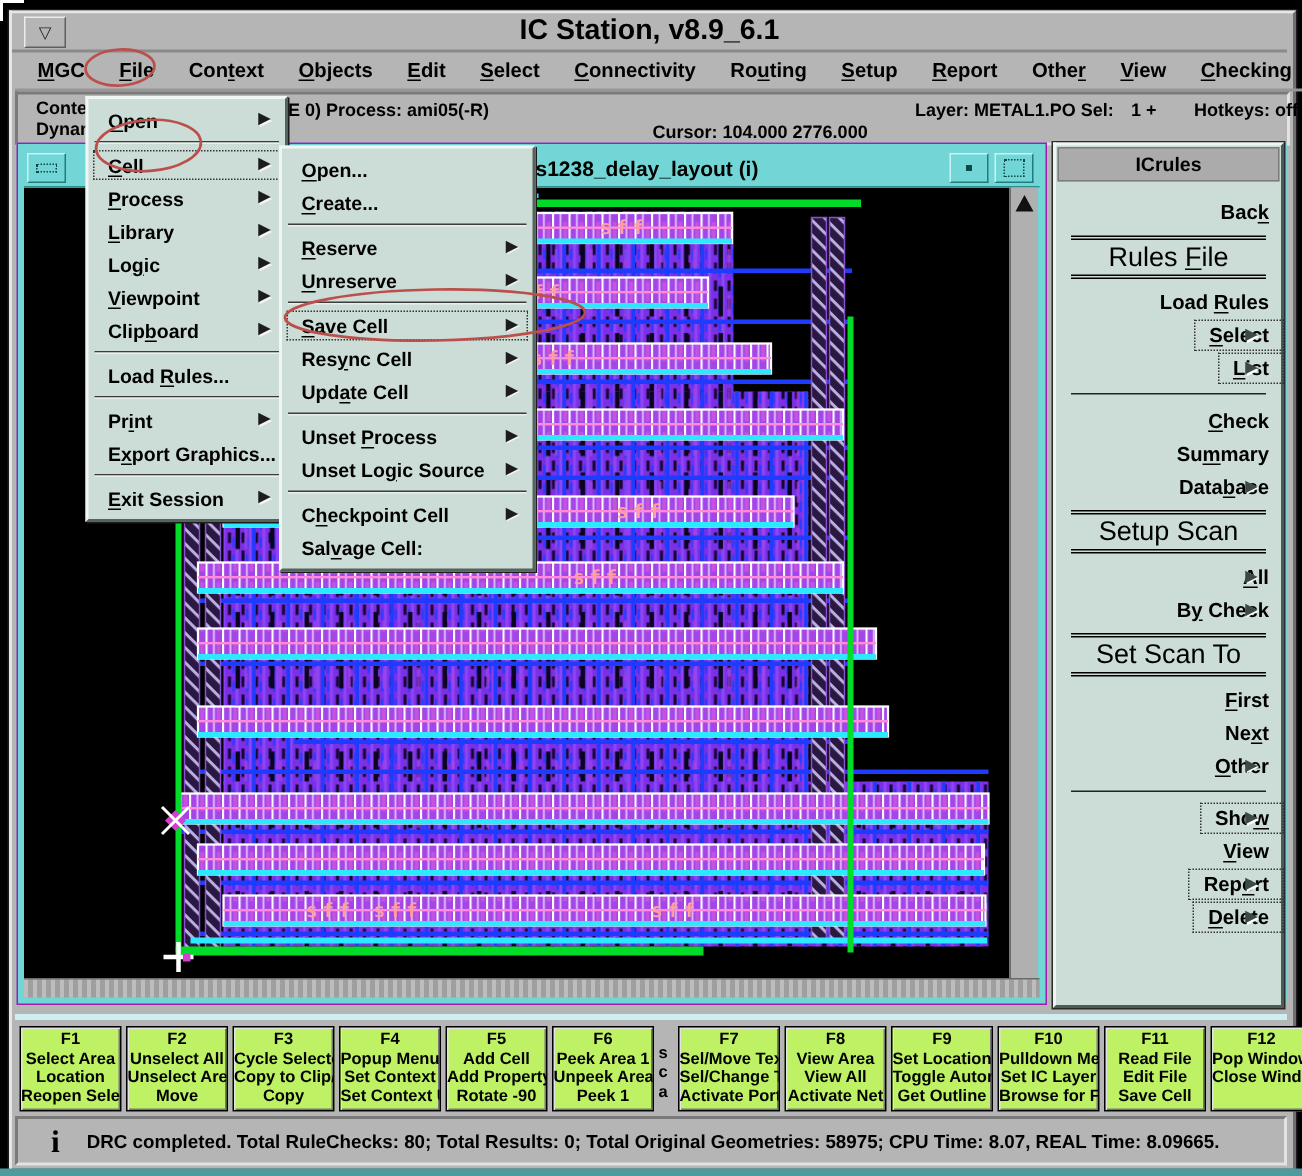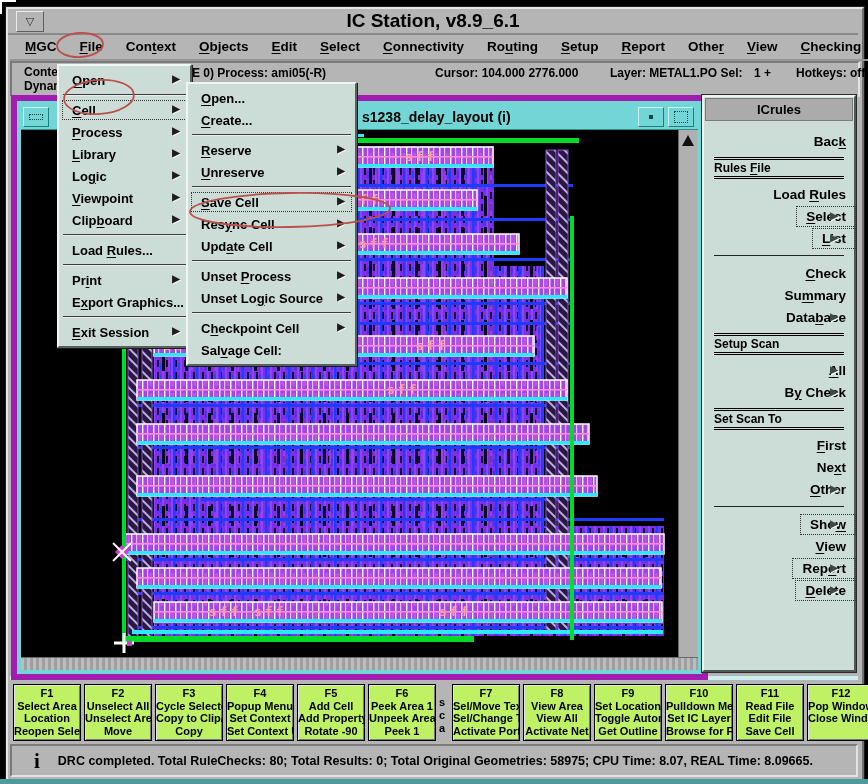--- a/index.html
+++ b/index.html
@@ -31,42 +31,42 @@
   .mb-item{font-weight:bold;font-size:13.5px;color:#000;white-space:nowrap;flex:0 0 auto;}
 
   
   #contextbar{position:absolute;left:10px;top:61px;width:846px;height:32px;
     border:2px solid;border-color:#7a7a7a #e2e2e2 #e2e2e2 #7a7a7a;background:#b5b5b5;
     font-weight:bold;font-size:12px;color:#000;}
   #contextbar .cb{position:absolute;white-space:nowrap;}
 
   
   #canvas-window{position:absolute;left:11px;top:95px;width:685px;height:573px;
-    border:6px solid #a21caf;background:#72d6d6;z-index:1;}
+    border:1px solid #a21caf;background:#72d6d6;z-index:1;}
   #cw-inner{position:absolute;left:4px;top:4px;right:4px;bottom:4px;display:flex;flex-direction:column;}
   #cw-titlebar{height:24px;background:#72d6d6;display:flex;align-items:center;position:relative;
     border-bottom:1px solid #2d8d8d;}
   .cw-btn{width:24px;height:18px;margin:0 2px;background:#72d6d6;
     border:1px solid;border-color:#c9f2f2 #1f7d7d #1f7d7d #c9f2f2;
     display:flex;align-items:center;justify-content:center;}
   #cw-title{position:absolute;left:341px;font-weight:bold;font-size:14px;color:#000;white-space:nowrap;}
   #cw-buttons{position:absolute;right:2px;top:2px;display:flex;}
   #cw-body{flex:1;display:flex;min-height:0;}
   #layout-canvas{background:#000;width:657px;height:527px;}
   #vscroll{width:18px;background:#b0b0b0;border-left:1px solid #6a6a6a;position:relative;}
   #vscroll .arrow-up{position:absolute;left:3px;top:5px;width:0;height:0;
     border-left:6px solid transparent;border-right:6px solid transparent;border-bottom:11px solid #111;}
   #hscroll{height:12px;background:#aeaeae;border-top:1px solid #6a6a6a;
     background-image:repeating-linear-gradient(90deg,#bdbdbd 0 3px,#9f9f9f 3px 6px);}
 
   
   .menu{position:absolute;background:#ccdcd6;border:2px solid;
     border-color:#f0f6f4 #55625d #55625d #f0f6f4;box-shadow:1px 1px 0 #1d1d1d;padding:3px 2px;}
   #file-menu{left:57px;top:64px;width:127px;z-index:5;}
-  #cell-menu{left:186px;top:82px;width:163px;z-index:6;}
+  #cell-menu{left:186px;top:97px;width:163px;z-index:6;}
   .mitem{height:22px;display:flex;align-items:center;position:relative;
     padding-left:11px;font-weight:bold;font-size:13px;color:#000;white-space:nowrap;}
   .mitem.focus{outline:1px dotted #333;outline-offset:-2px;}
   .marrow{position:absolute;right:8px;top:4px;font-size:10px;color:#1c1c1c;
     text-shadow:1px 1px 0 #f4f4f4;}
   .msep{height:0;border-top:1px solid #3c3c3c;border-bottom:1px solid #e9efec;margin:3px 2px;}
 
   
   #palette{position:absolute;left:702px;top:95px;width:150px;height:573px;z-index:2;
     background:#ccdcd6;border:2px solid;border-color:#eef4f2 #4d5a55 #4d5a55 #eef4f2;
@@ -75,21 +75,21 @@
     display:flex;align-items:center;justify-content:center;
     font-weight:bold;font-size:13px;color:#000;}
   #palette-body{display:flex;flex-direction:column;padding-top:8px;}
   .pbtn{height:22px;position:relative;display:flex;align-items:center;justify-content:flex-end;
     font-weight:bold;font-size:13.5px;color:#000;padding-left:36px;}
   .pbtn .lblbox{padding:1px 8px;}
   .pbtn.focus .lblbox{outline:1px dotted #333;outline-offset:1px;}
   .pbtn .parrow{position:absolute;right:16px;top:5px;font-size:10px;color:#3c4a45;
     text-shadow:1px 1px 0 #fff;}
   .phdr{margin:5px 10px 4px 10px;border-top:3px double #000;border-bottom:3px double #000;
-    text-align:left;font-weight:bold;font-size:12px;padding:1px 0;}
+    text-align:center;font-weight:normal;font-size:18px;padding:1px 0;}
   .psep{border-top:1px solid #222;margin:6px 10px;}
 
   
   #fkeys{position:absolute;left:10px;top:682px;width:848px;height:58px;display:flex;
     padding:2px 3px;box-sizing:border-box;}
   .fkey{width:66px;height:53px;margin-right:3px;flex:0 0 auto;background:#bef264;
     border:1px solid #000;box-shadow:inset 1px 1px 0 #e3e3e3, inset -1px -1px 0 #767676;
     font-weight:bold;font-size:11px;line-height:12.5px;text-align:center;color:#000;
     overflow:hidden;display:flex;flex-direction:column;justify-content:flex-start;padding-top:2px;}
   .fkey div{white-space:nowrap;overflow:hidden;}
@@ -137,21 +137,21 @@
     <div class="mb-item"><span class="u">R</span>eport</div>
     <div class="mb-item">Othe<span class="u">r</span></div>
     <div class="mb-item"><span class="u">V</span>iew</div>
     <div class="mb-item"><span class="u">C</span>hecking</div>
   </div>
 
 <div id="contextbar">
   <div class="cb" style="left:12px;top:2px;">Context</div>
   <div class="cb" style="left:12px;top:16px;">Dynamic</div>
   <div class="cb" style="left:180px;top:3px;">E 0)  Process: ami05(-R)</div>
-  <div class="cb" style="left:423px;top:3px;">Cursor: 104.000  2776.000</div>
+  <div class="cb" style="left:423px;top:18px;">Cursor: 104.000  2776.000</div>
   <div class="cb" style="left:598px;top:3px;">Layer: METAL1.PO  Sel:</div>
   <div class="cb" style="left:742px;top:3px;">1 +</div>
   <div class="cb" style="left:784px;top:3px;">Hotkeys: off</div>
 </div>
 
 <div id="right-cyan-strip"></div>
 <div id="cyan-line"></div>
 
 <div id="canvas-window">
   <div id="cw-inner">

